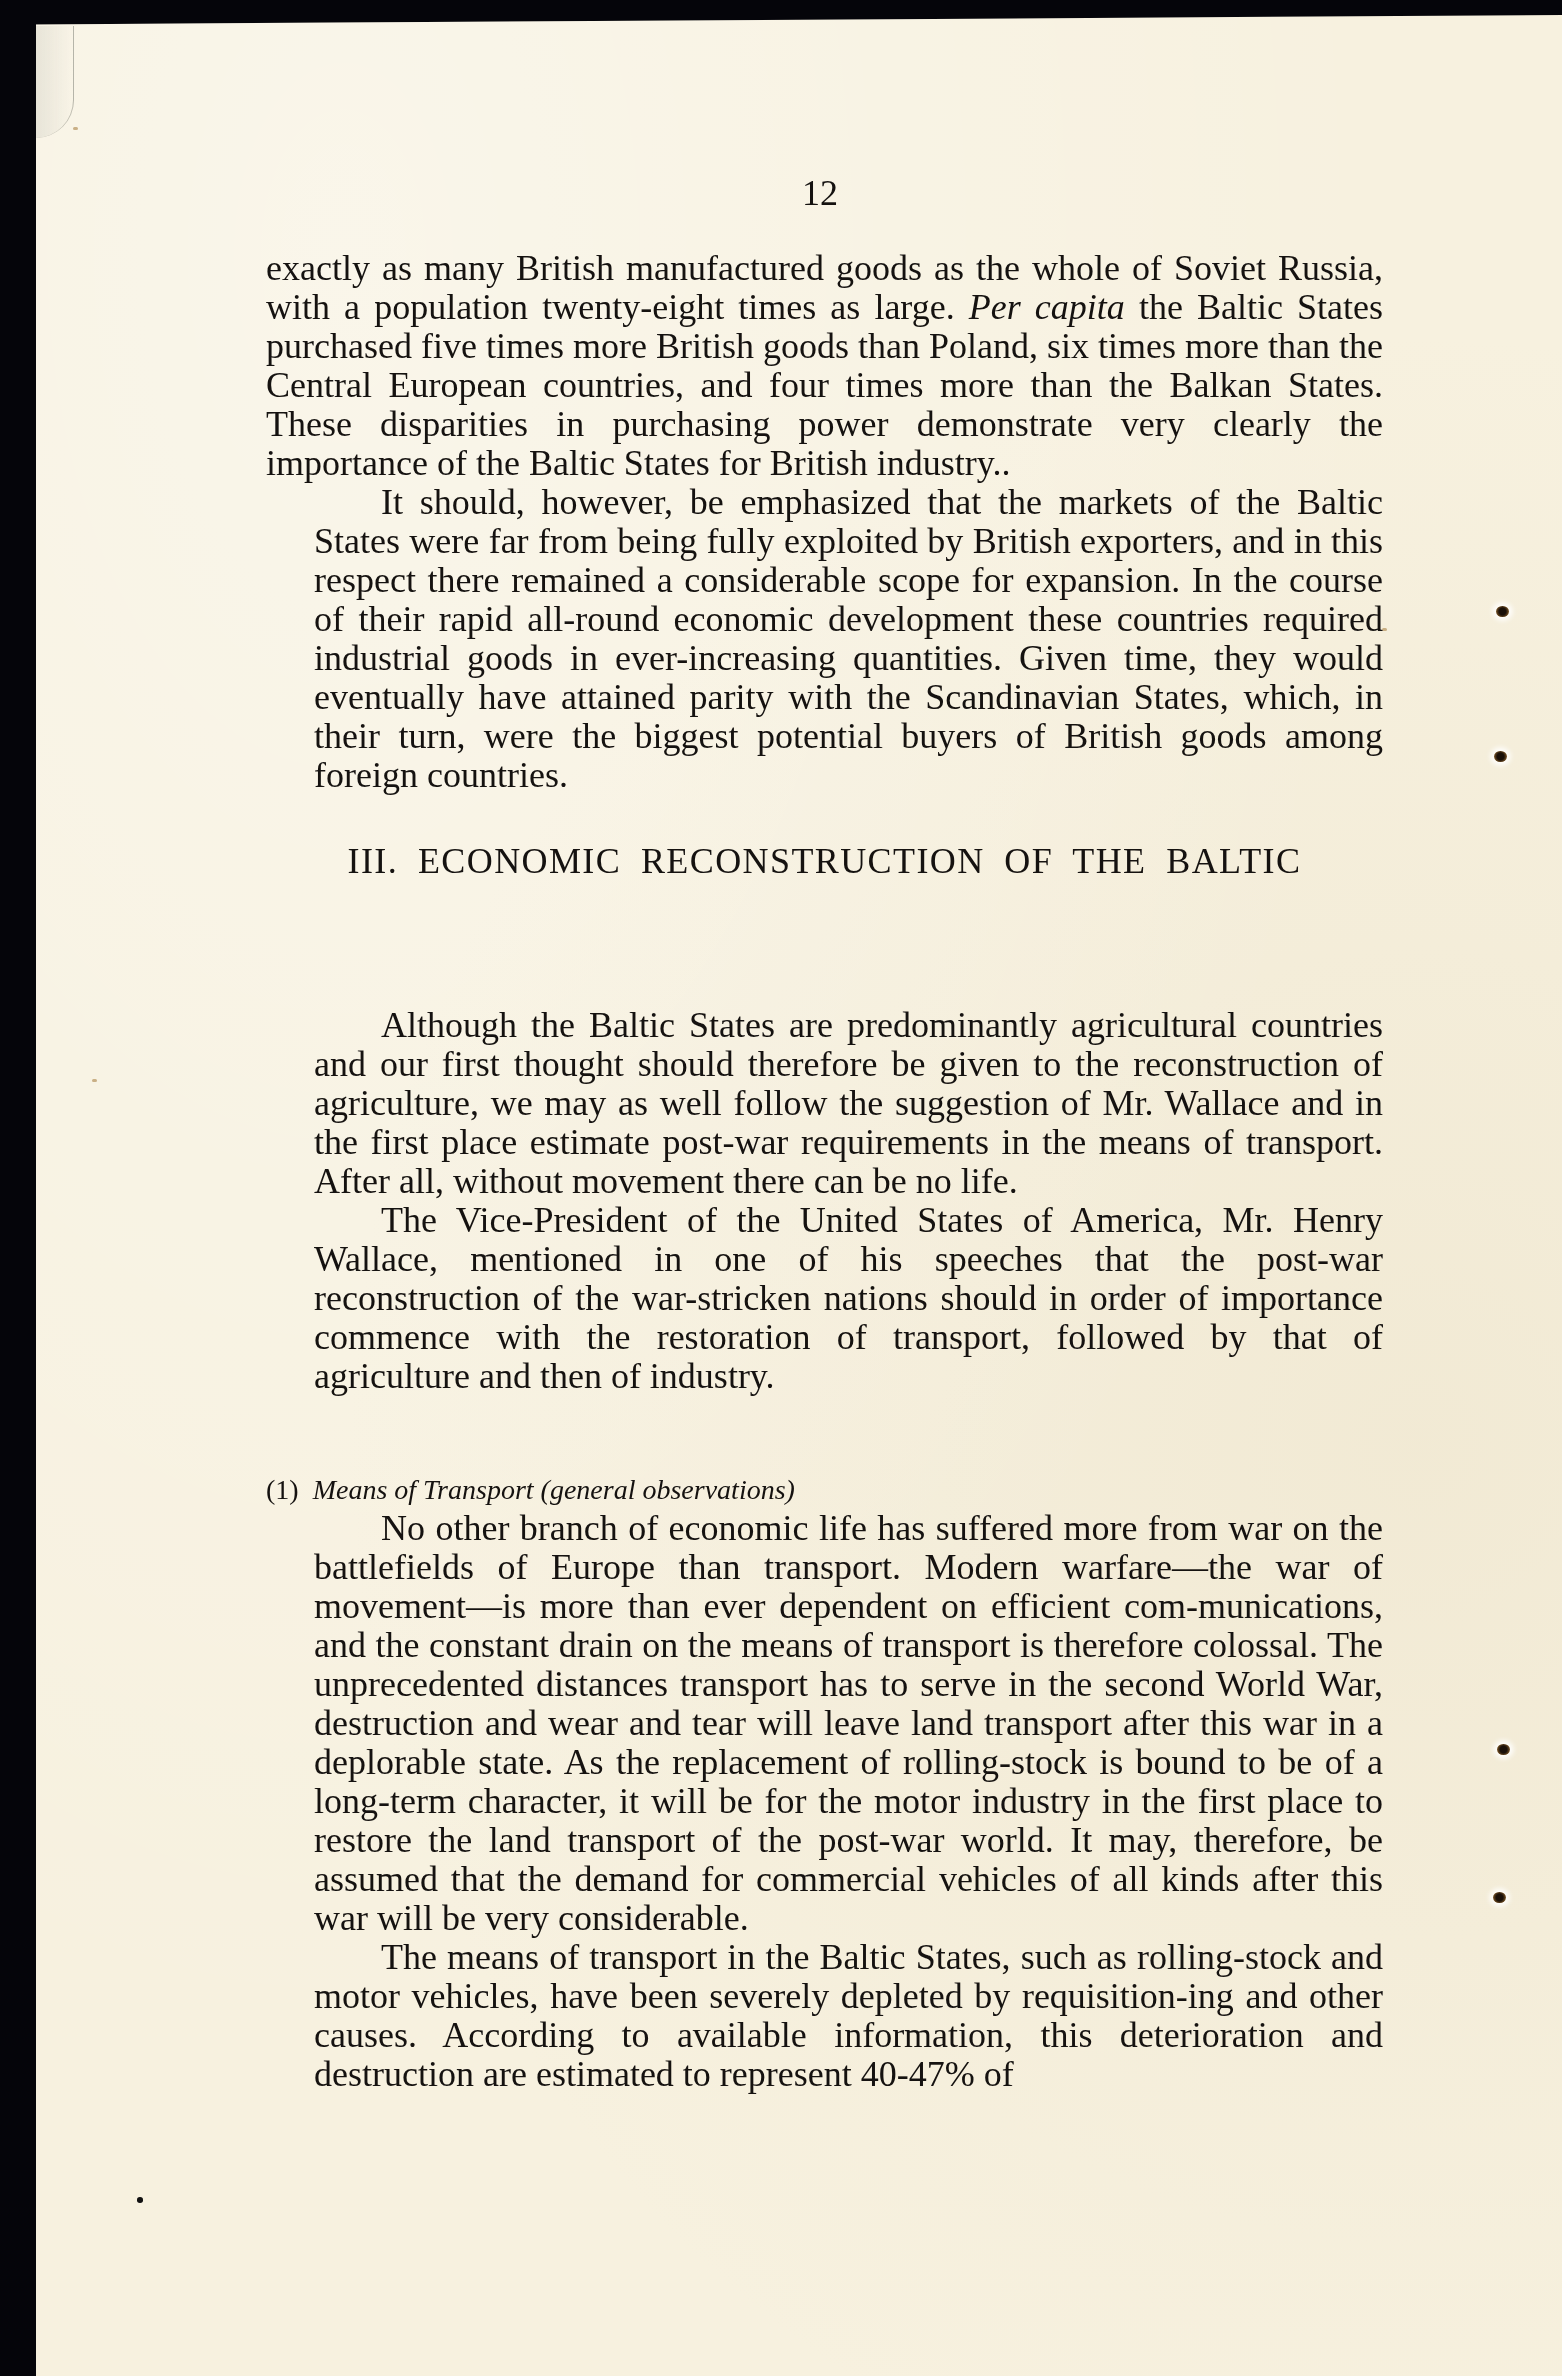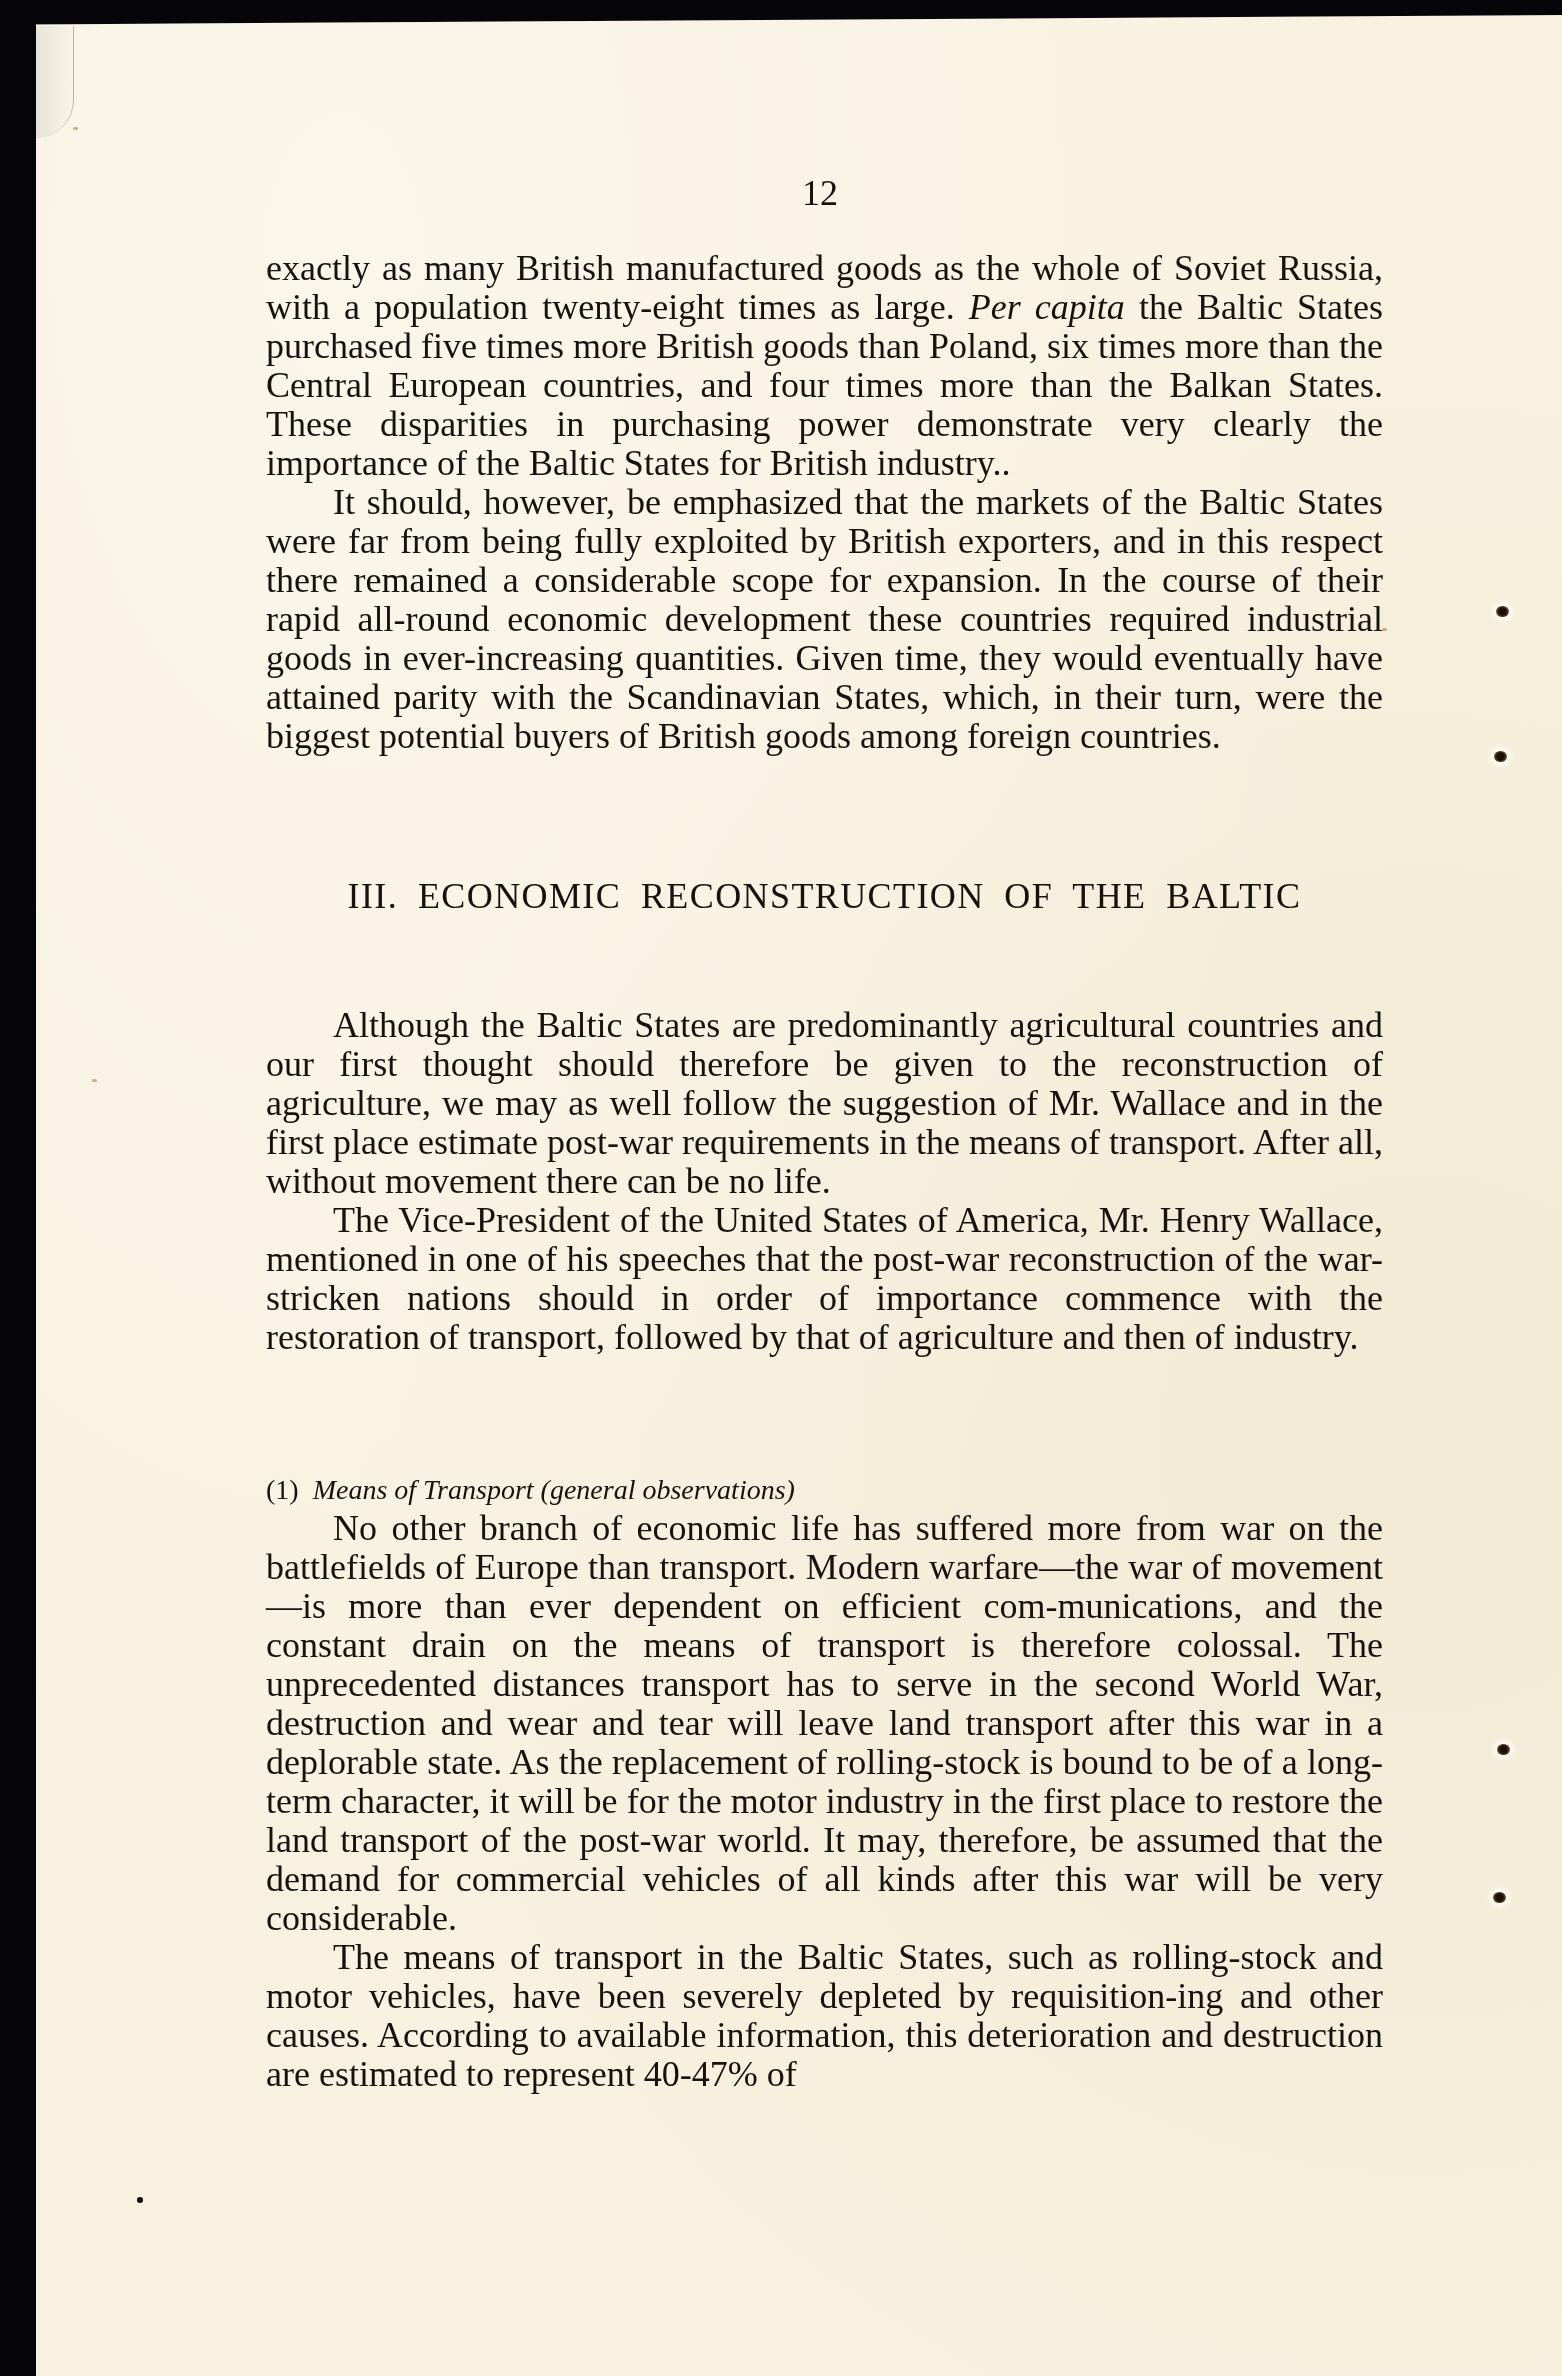--- a/index.html
+++ b/index.html
@@ -57,27 +57,28 @@
     width: 1117px;
     font-size: 36px;
     line-height: 39px;
     text-align: justify;
   }
   .text-block p {
     margin: 0;
   }
   .text-block p.indent {
     text-indent: 67px;
+    margin-left: 48px;
   }
   .blk-1 { top: 249px; }
   .heading {
     position: absolute;
     left: 266px;
     width: 1117px;
-    top: 870px;
+    top: 835px;
     font-size: 36px;
     line-height: 53px;
     text-align: center;
     letter-spacing: 1.4px;
     word-spacing: 9.4px;
   }
   .blk-2 { top: 1006px; }
   .subheading {
     position: absolute;
     left: 266px;

